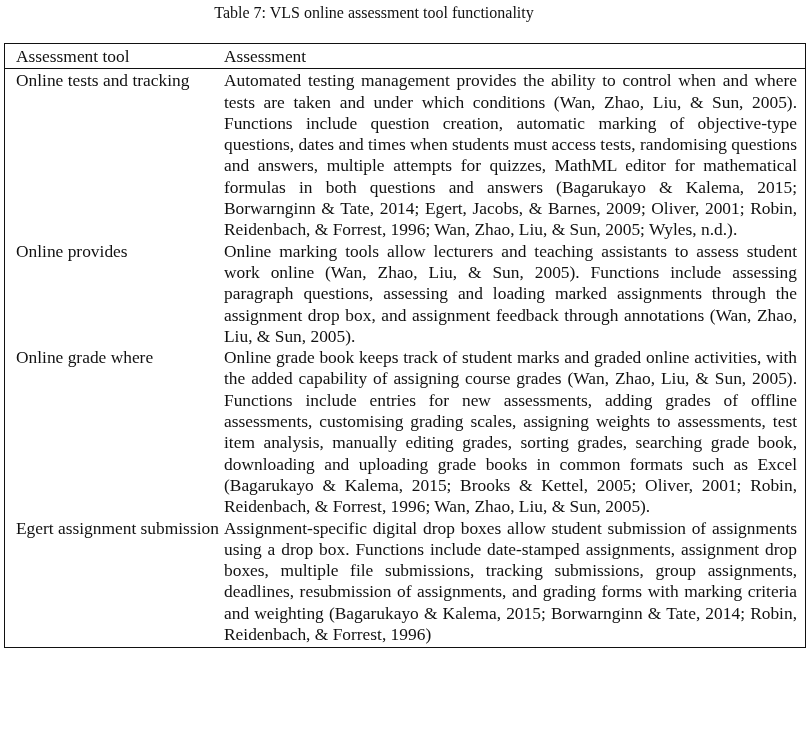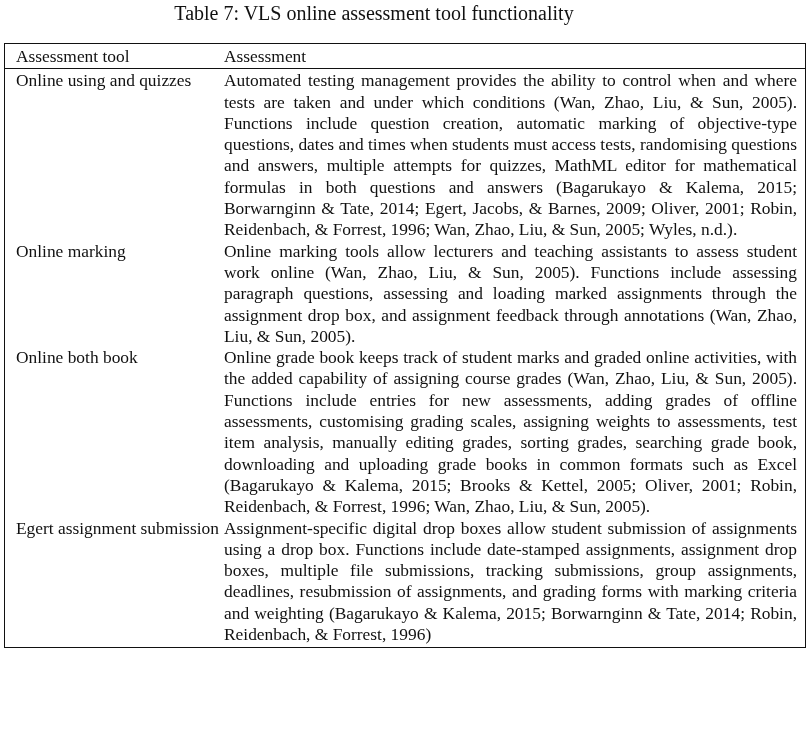--- a/index.html
+++ b/index.html
@@ -15,21 +15,21 @@
     font-family: "DejaVu Serif", "Liberation Serif", serif;
     color: #111111;
   }
   .caption {
     position: absolute;
     top: 0;
     left: 0;
     width: 748px;
     text-align: center;
     font-family: "Liberation Serif", serif;
-    font-size: 20px;
+    font-size: 16px;
     line-height: 24px;
     padding-top: 1px;
     letter-spacing: 0px;
   }
   .table-wrap {
     position: absolute;
     left: 4px;
     top: 43px;
     width: 802px;
     border: 1.5px solid #111;
@@ -83,29 +83,29 @@
 <div class="table-wrap">
   <table>
     <thead>
       <tr>
         <th class="col1">Assessment tool</th>
         <th class="col2">Assessment</th>
       </tr>
     </thead>
     <tbody>
       <tr>
-        <td class="col1">Online using and quizzes</td>
+        <td class="col1">Online tests and tracking</td>
         <td class="col2">Automated testing management provides the ability to control when and where tests are taken and under which conditions (Wan, Zhao, Liu, &amp; Sun, 2005).  Functions include question creation, automatic marking of objective-type questions, dates and times when students must access tests, randomising questions and answers, multiple attempts for quizzes, MathML editor for mathematical formulas in both questions and answers (Bagarukayo &amp; Kalema, 2015; Borwarnginn &amp; Tate, 2014; Egert, Jacobs, &amp; Barnes, 2009; Oliver, 2001; Robin, Reidenbach, &amp; Forrest, 1996; Wan, Zhao, Liu, &amp; Sun, 2005; Wyles, n.d.).</td>
       </tr>
       <tr>
-        <td class="col1">Online marking</td>
+        <td class="col1">Online provides</td>
         <td class="col2">Online marking tools allow lecturers and teaching assistants to assess student work online (Wan, Zhao, Liu, &amp; Sun, 2005). Functions include as­sessing paragraph questions, assessing and loading marked assignments through the assignment drop box, and assignment feedback through annotations (Wan, Zhao, Liu, &amp; Sun, 2005).</td>
       </tr>
       <tr>
-        <td class="col1">Online both book</td>
+        <td class="col1">Online grade where</td>
         <td class="col2">Online grade book keeps track of student marks and graded online activities, with the added capability of assigning course grades (Wan, Zhao, Liu, &amp; Sun, 2005). Functions include entries for new assessments, adding grades of offline assessments, customising grading scales, assign­ing weights to assessments, test item analysis, manually editing grades, sorting grades, searching grade book, downloading and uploading grade books in common formats such as Excel (Bagarukayo &amp; Kalema, 2015; Brooks &amp; Kettel, 2005; Oliver, 2001; Robin, Reidenbach, &amp; Forrest, 1996; Wan, Zhao, Liu, &amp; Sun, 2005).</td>
       </tr>
       <tr>
         <td class="col1">Egert assignment sub­mission</td>
         <td class="col2">Assignment-specific digital drop boxes allow student submission of assign­ments using a drop box.  Functions include date-stamped assignments, assignment drop boxes, multiple file submissions, tracking submissions, group assignments, deadlines, resubmission of assignments, and grading forms with marking criteria and weighting (Bagarukayo &amp; Kalema, 2015; Borwarnginn &amp; Tate, 2014; Robin, Reidenbach, &amp; Forrest, 1996)</td>
       </tr>
     </tbody>
   </table>
 </div>
 

